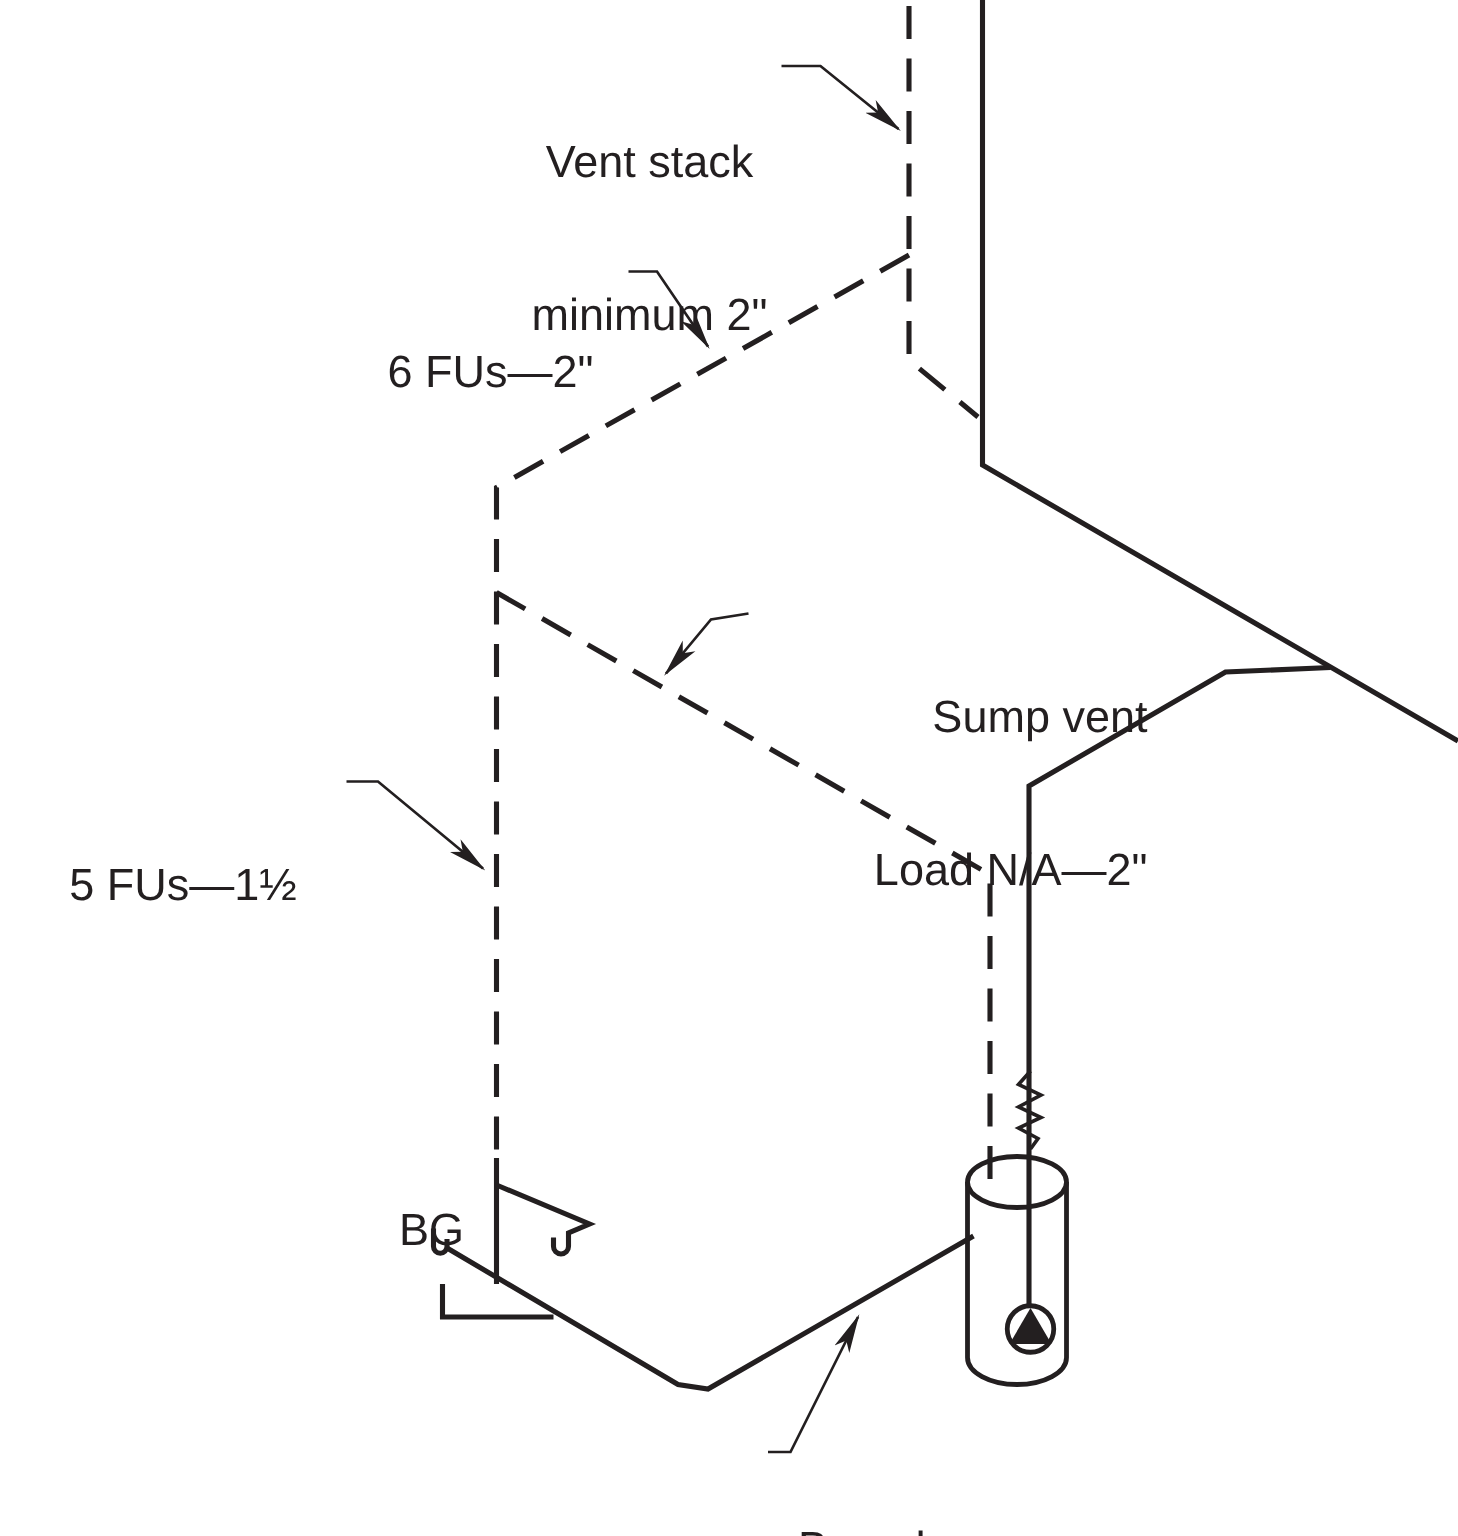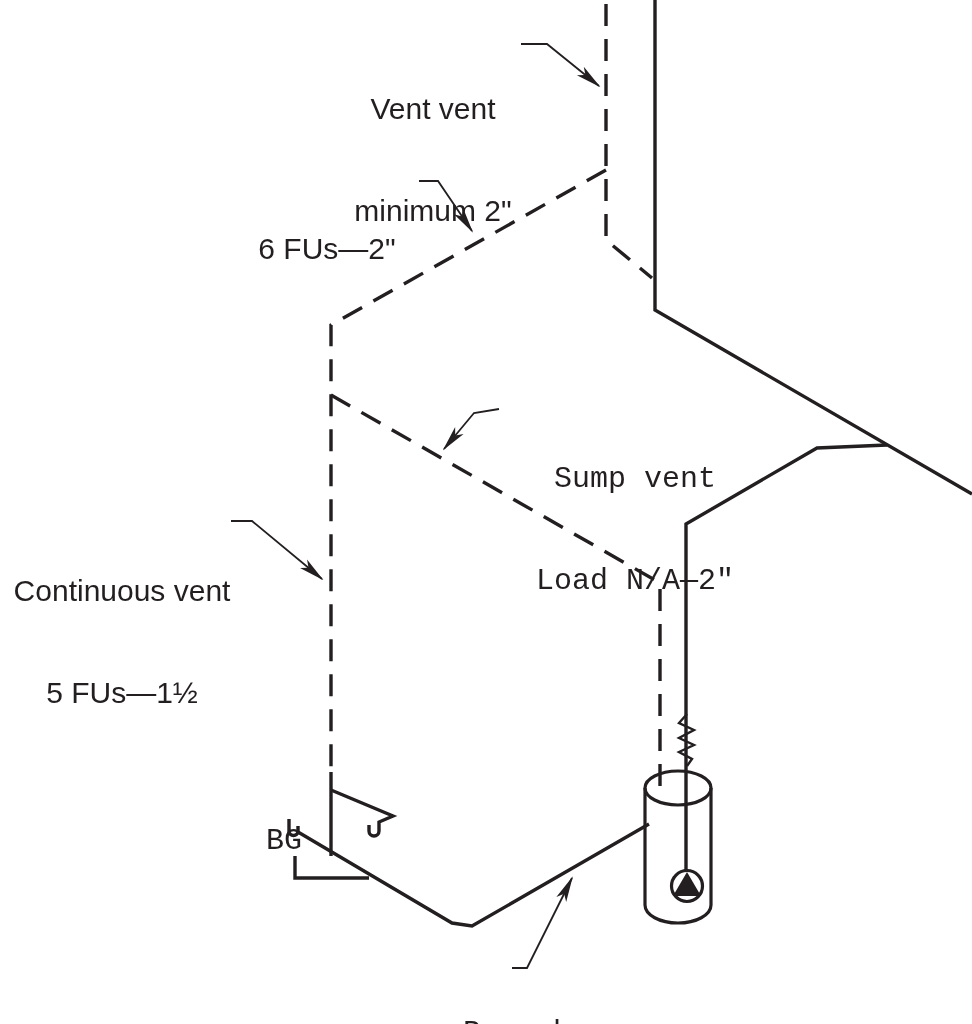--- a/index.html
+++ b/index.html
@@ -22,21 +22,21 @@
   }
   .lbl {
     position: absolute;
     color: #231F20;
     font-size: 30px;
     line-height: 34px;
     white-space: pre;
   }
   .lbl span { display: block; }
   .center { text-align: center; }
-  .left { text-align: center; font-family: Liberation Mono, monospace; }
+  .left { text-align: right; }
 </style>
 </head>
 <body>
 
 <div id="canvas">
 
   <svg id="linework" width="972" height="1024" viewBox="0 0 972 1024">
     <defs>
       <marker id="arrow" viewBox="0 0 26 14" refX="24" refY="7" markerWidth="26" markerHeight="14" markerUnits="userSpaceOnUse" orient="auto">
         <path d="M 0,1.5 L 26,7 L 0,12.5 L 6.5,7 Z" fill="#231F20"></path>
@@ -70,38 +70,37 @@
     <g stroke="#231F20" stroke-width="1.8" fill="none">
       <path d="M 521,44 L 547,44 L 599,86" marker-end="url(#arrow)"></path>
       <path d="M 419,181 L 438,181 L 472,231" marker-end="url(#arrow)"></path>
       <path d="M 499,409 L 474,413 L 444,449" marker-end="url(#arrow)"></path>
       <path d="M 231,521 L 252,521 L 322,579" marker-end="url(#arrow)"></path>
       <path d="M 512,968 L 527,968 L 572,878" marker-end="url(#arrow)"></path>
     </g>
   </svg>
 
   <div class="lbl center" style="left:308px; top:24px; width:250px;">
-    <span>Vent vent</span>
+    <span>Vent stack</span>
     <span>minimum 2"</span>
   </div>
 
   <div class="lbl center" style="left:202px; top:164px; width:250px;">
     <span>6 FUs—2"</span>
   </div>
 
   <div class="lbl left" style="left:505px; top:394px; width:260px;">
     <span>Sump vent</span>
     <span>Load N/A—2"</span>
   </div>
 
   <div class="lbl center" style="left:0px; top:506px; width:244px;">
-    <span>Continuous vent</span>
     <span>5 FUs—1½</span>
   </div>
 
   <div class="lbl left" style="left:407px; top:948px; width:220px;">
     <span>Branch</span>
     
   </div>
 
-  <div class="lbl left" style="left:266px; top:824px;">BG</div>
+  <div class="lbl left" style="left:266px; top:804px;">BG</div>
 
 </div>
 
 </body></html>

